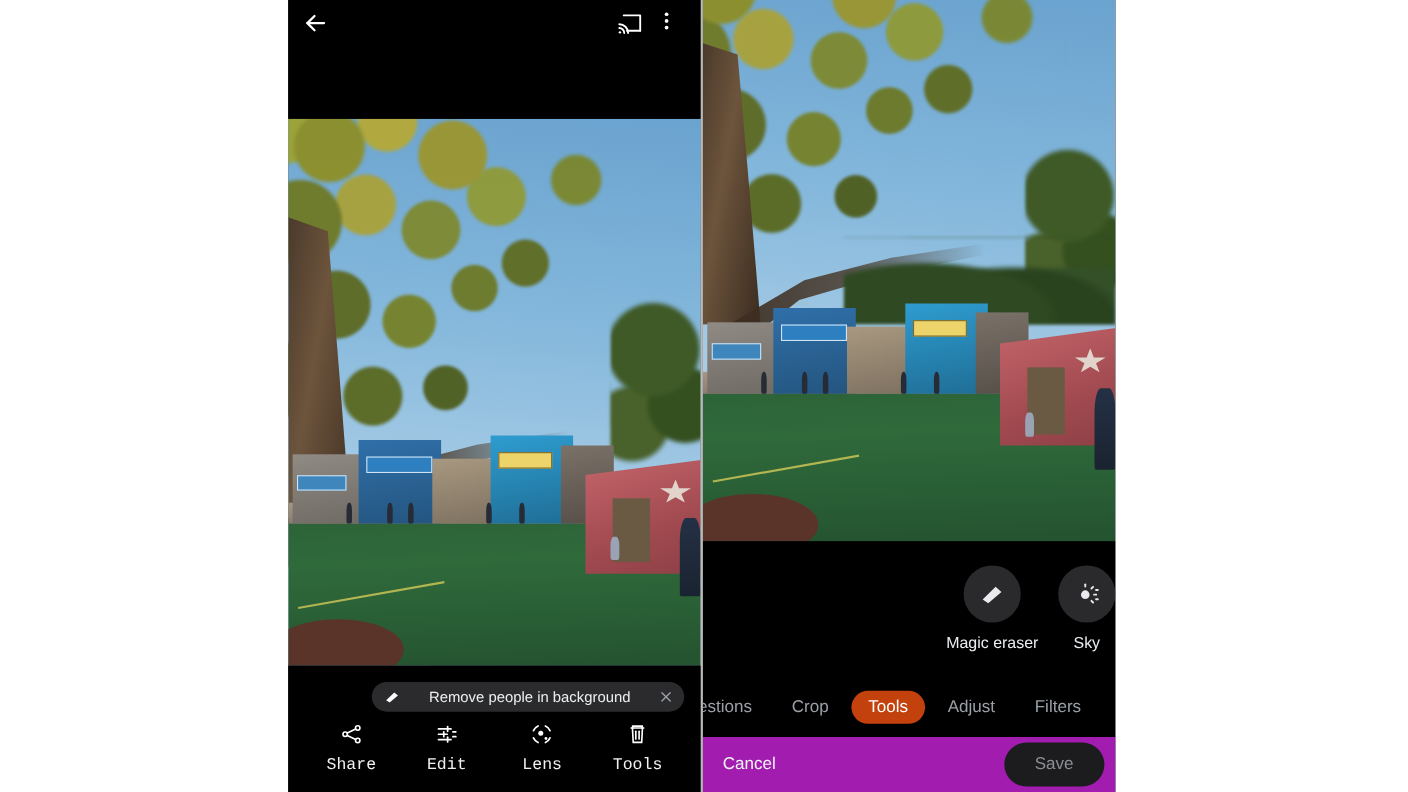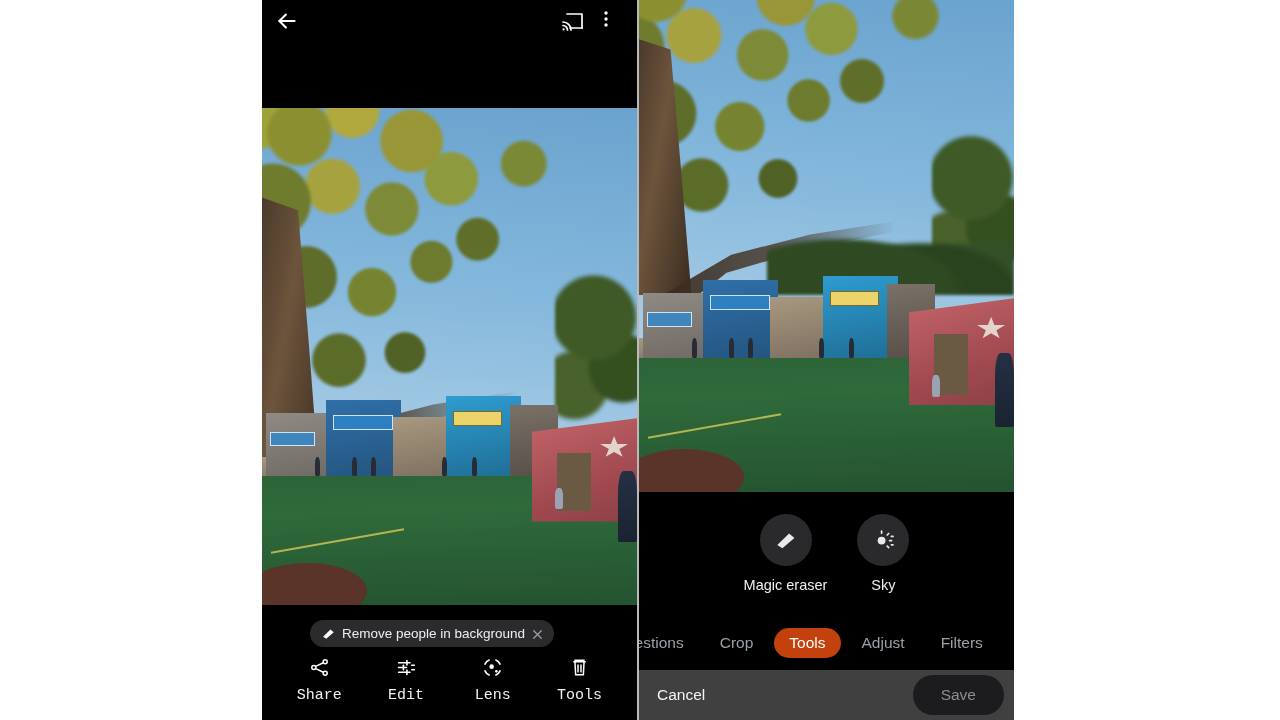--- a/index.html
+++ b/index.html
@@ -140,41 +140,41 @@
   .ic-back { position:absolute; left:12px; top:4px; width:26px; height:26px; }
   .ic-cast { position:absolute; right:52px; top:5px; width:24px; height:24px; }
   .ic-more { position:absolute; right:20px; top:4px; width:22px; height:26px; }
 
   #viewer-photo { top:108px; height:497px; }
 
   #viewer-bottom {
     position:absolute; left:0; bottom:0; width:100%; height:115px; background:#000; z-index:4;
   }
   .chip {
-    position:absolute; left:48px; top:15px; height:27px;
-    display:flex; align-items:center; gap:6px;
+    position:absolute; left:76px; top:15px; height:27px;
+    display:flex; align-items:center; gap:26px;
     background:#2b2b2d; border-radius:14px; padding:0 10px 0 11px;
   }
   .chip-label { color:#eceff1; font-size:13.5px; white-space:nowrap; }
   .chip-close { width:13px; height:13px; flex:0 0 auto; }
   .navbar {
     position:absolute; left:0; top:52px; width:100%; height:63px;
     display:flex; align-items:flex-start; justify-content:space-around; padding:0 14px;
   }
   .nav-item { display:flex; flex-direction:column; align-items:center; gap:9px; width:72px; }
   .nav-item .gi { width:21px; height:21px; }
   .nav-item .lbl { color:#f1f1f1; font-size:15px;font-family:Liberation Mono, monospace; }
 
   
   #editor-photo { top:0; height:492px; }
   #editor-tools {
     position:absolute; left:0; top:492px; width:100%; height:126px; background:#000; z-index:4;
   }
   .tool-row { position:absolute; left:0; top:22px; width:100%;
-              display:flex; justify-content:center; gap:30px; }
+              display:flex; justify-content:flex-end; gap:18px; }
   .tool { display:flex; flex-direction:column; align-items:center; gap:11px; }
   .tool-circle {
     width:52px; height:52px; border-radius:50%; background:#2a2a2c;
     display:flex; align-items:center; justify-content:center;
   }
   .tool-circle svg { width:24px; height:24px; }
   .tool-label { color:#eceff1; font-size:14.5px; }
 
   #editor-tabs {
     position:absolute; left:0; top:618px; width:100%; height:52px; background:#000; z-index:4;
@@ -184,21 +184,21 @@
     display:flex; align-items:center; gap:6px;
   }
   .tab {
     height:30px; padding:0 15px; border-radius:15px;
     display:flex; align-items:center; color:#9aa0a6; font-size:15.5px;
     white-space:nowrap;
   }
   .tab.active { background:#c2410c; color:#ffffff; }
 
   #editor-actions {
-    position:absolute; left:0; bottom:0; width:100%; height:50px; background:#404040; z-index:4;
+    position:absolute; left:0; bottom:0; width:100%; height:50px; background:#a21caf; z-index:4;
   }
   .btn-cancel {
     position:absolute; left:18px; top:10px; height:30px; display:flex; align-items:center;
     color:#f1f3f4; font-size:15.5px; background:none; border:none;
   }
   .btn-save {
     position:absolute; right:10px; top:5px; height:40px; padding:0 28px;
     display:flex; align-items:center; justify-content:center;
     background:#1c1c1e; border:none; border-radius:20px;
     color:#8b8f93; font-size:15.5px;

